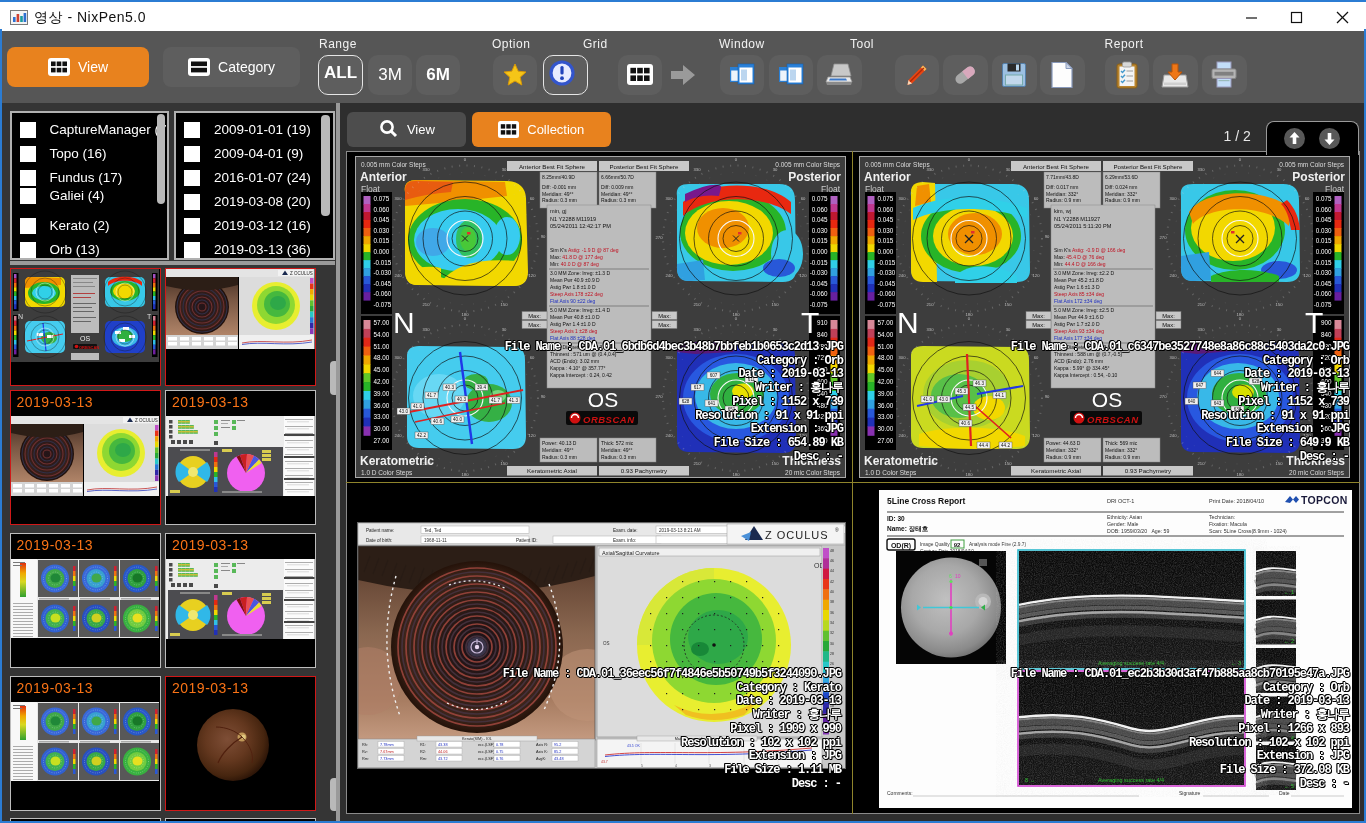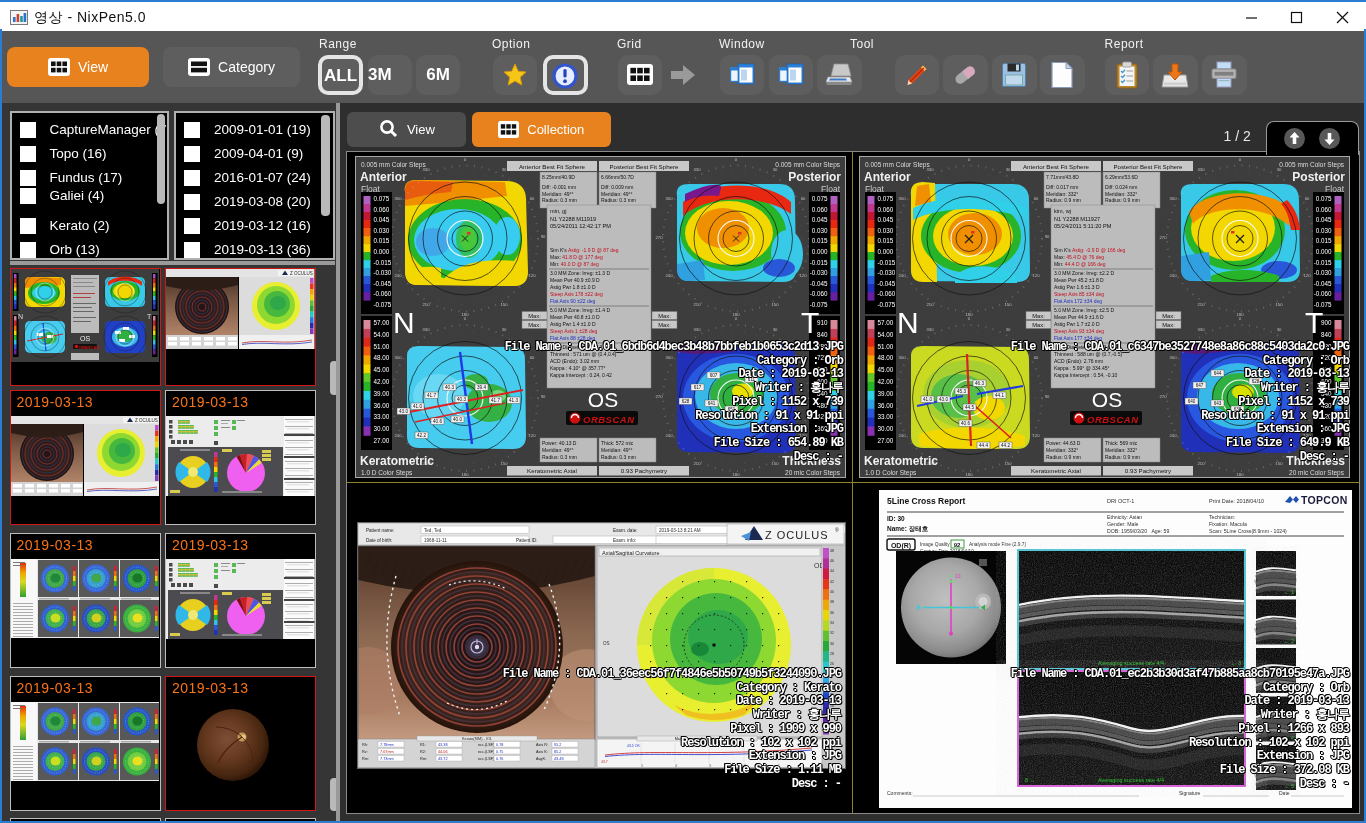--- a/index.html
+++ b/index.html
@@ -7,21 +7,21 @@
 .abs{position:absolute}
 #win{position:absolute;left:0;top:0;width:1088px;height:823px}
 
 #titlebar{position:absolute;left:0;top:0;width:1366px;height:31px;background:#fff;border-top:2px solid #2b7cd3}
 #title-text{position:absolute;left:34px;top:7px;font-size:14px;color:#111;letter-spacing:0.5px}
 
 #toolbar{position:absolute;left:0;top:31px;width:1366px;height:72px;background:#565656}
 .tbtn{position:absolute;top:23.5px;height:40px;background:#5e5e5e;border-radius:10px}
 .tlabel{position:absolute;top:6px;color:#f2f2f2;font-size:12px;letter-spacing:0.5px}
 .bigbtn{position:absolute;top:16px;height:40px;border-radius:8px;color:#fff;font-size:14px;display:flex;align-items:center;justify-content:center;gap:8px}
-.sel{border:4px solid #e5e5e5}
+.sel{border:1px solid #e5e5e5}
 
 #leftpanel{position:absolute;left:0;top:103px;width:335.5px;height:717.5px;background:#353535}
 #vdivider{position:absolute;left:335.5px;top:103px;width:4px;height:717.5px;background:#9a9a9a}
 #mainarea{position:absolute;left:339.5px;top:103px;width:1026.5px;height:717.5px;background:#2e2e2e}
 .listbox{position:absolute;background:#000;border:2px solid #b0b0b0}
 .litem{position:absolute;left:0;width:100%;height:25px;color:#fff;font-size:13.5px}
 .litem .cb{position:absolute;left:8px;top:3px;width:16px;height:16px;background:#fff}
 .litem .lt{position:absolute;left:38px;top:3px;white-space:nowrap}
 .sthumb{position:absolute;background:#b9b9b9;border-radius:4px}
 .thumbcell{position:absolute;background:#000}
@@ -71,36 +71,36 @@
     <div class="bigbtn" style="left:163px;width:137px;background:#5e5e5e">
       <svg width="22" height="18" viewBox="0 0 22 18">
           <rect x="0" y="0" width="22" height="18" rx="3" fill="#fff"></rect>
           <rect x="3" y="3.5" width="16" height="4.6" fill="#111"></rect>
           <rect x="3" y="9.8" width="16" height="4.6" fill="#111"></rect>
         </svg>
       <span>Category</span>
     </div>
     <div class="tlabel" style="left:319px">Range</div>
     <div class="tbtn sel" style="left:318px;width:45px;color:#fff;font-weight:bold;font-size:17px;text-align:center;line-height:34px;background:#5e5e5e">ALL</div>
-    <div class="tbtn" style="left:368px;width:44px;color:#fff;font-weight:bold;font-size:17px;line-height:40px">3M</div>
+    <div class="tbtn" style="left:368px;width:44px;color:#fff;font-weight:normal;font-size:17px;text-align:center;line-height:40px">3M</div>
     <div class="tbtn" style="left:416px;width:44px;color:#fff;font-weight:bold;font-size:17px;text-align:center;line-height:40px">6M</div>
     <div class="tlabel" style="left:492px">Option</div>
     <div class="tbtn" style="left:493px;width:44px">
       <svg width="26" height="26" viewBox="0 0 26 26" style="position:absolute;left:9px;top:7px">
           <path d="M13 2 L16.2 9.2 L24 10 L18.2 15.2 L19.8 23 L13 19 L6.2 23 L7.8 15.2 L2 10 L9.8 9.2 Z" fill="#f5c518" stroke="#d89808" stroke-width="1"></path>
         </svg>
     </div>
     <div class="tbtn sel" style="left:542.8px;width:45px">
       <svg width="26" height="26" viewBox="0 0 26 26" style="position:absolute;left:5px;top:4px">
           <circle cx="13" cy="13" r="11" fill="#e8ecff" stroke="#3355cc" stroke-width="3.2"></circle>
           <rect x="11.4" y="6" width="3.2" height="8.5" rx="1.5" fill="#2244bb"></rect>
           <circle cx="13" cy="18.2" r="1.9" fill="#2244bb"></circle>
         </svg>
     </div>
-    <div class="tlabel" style="left:617px">Grid</div>
+    <div class="tlabel" style="left:583px">Grid</div>
     <div class="tbtn" style="left:617.7px;width:44px">
       <svg width="26" height="21" viewBox="0 0 26 21" style="position:absolute;left:9px;top:9px">
           <rect x="0" y="0" width="26" height="21" rx="3" fill="#fff"></rect>
           <g fill="#111">
             <rect x="3.4" y="3.8" width="5.6" height="5.6"></rect>
             <rect x="10.2" y="3.8" width="5.6" height="5.6"></rect>
             <rect x="17" y="3.8" width="5.6" height="5.6"></rect>
             <rect x="3.4" y="11.4" width="5.6" height="5.6"></rect>
             <rect x="10.2" y="11.4" width="5.6" height="5.6"></rect>
             <rect x="17" y="11.4" width="5.6" height="5.6"></rect>

